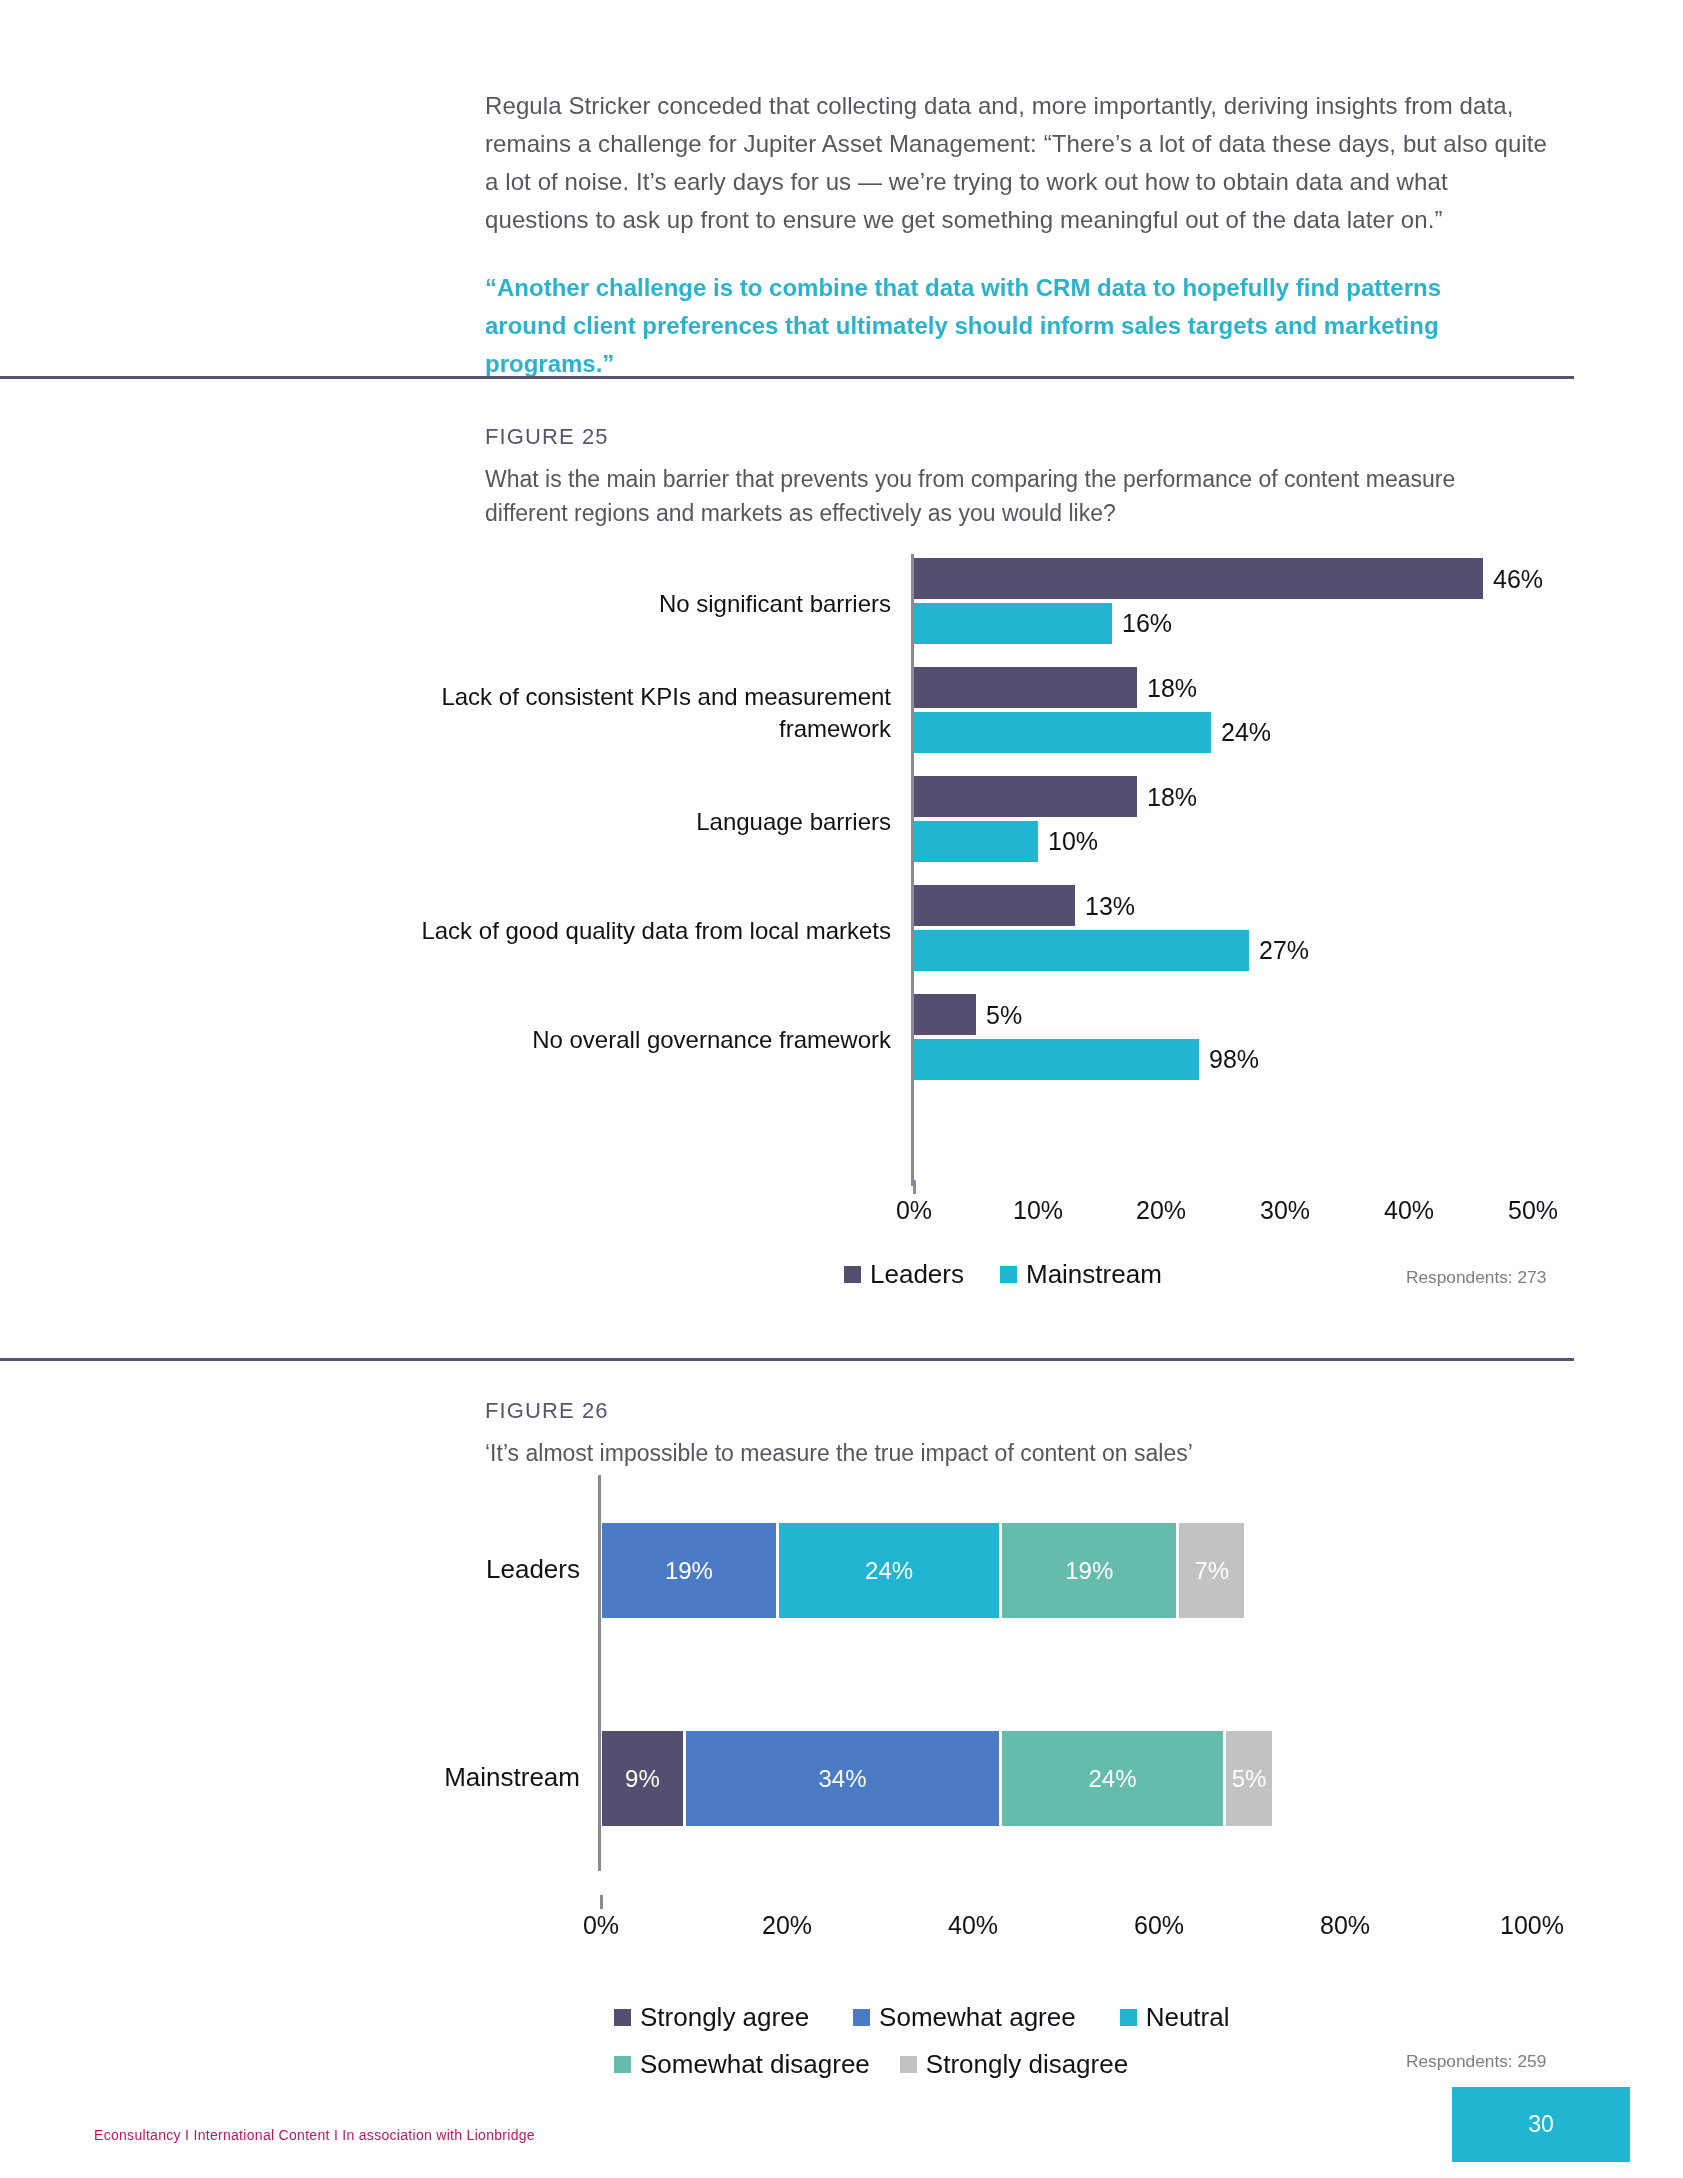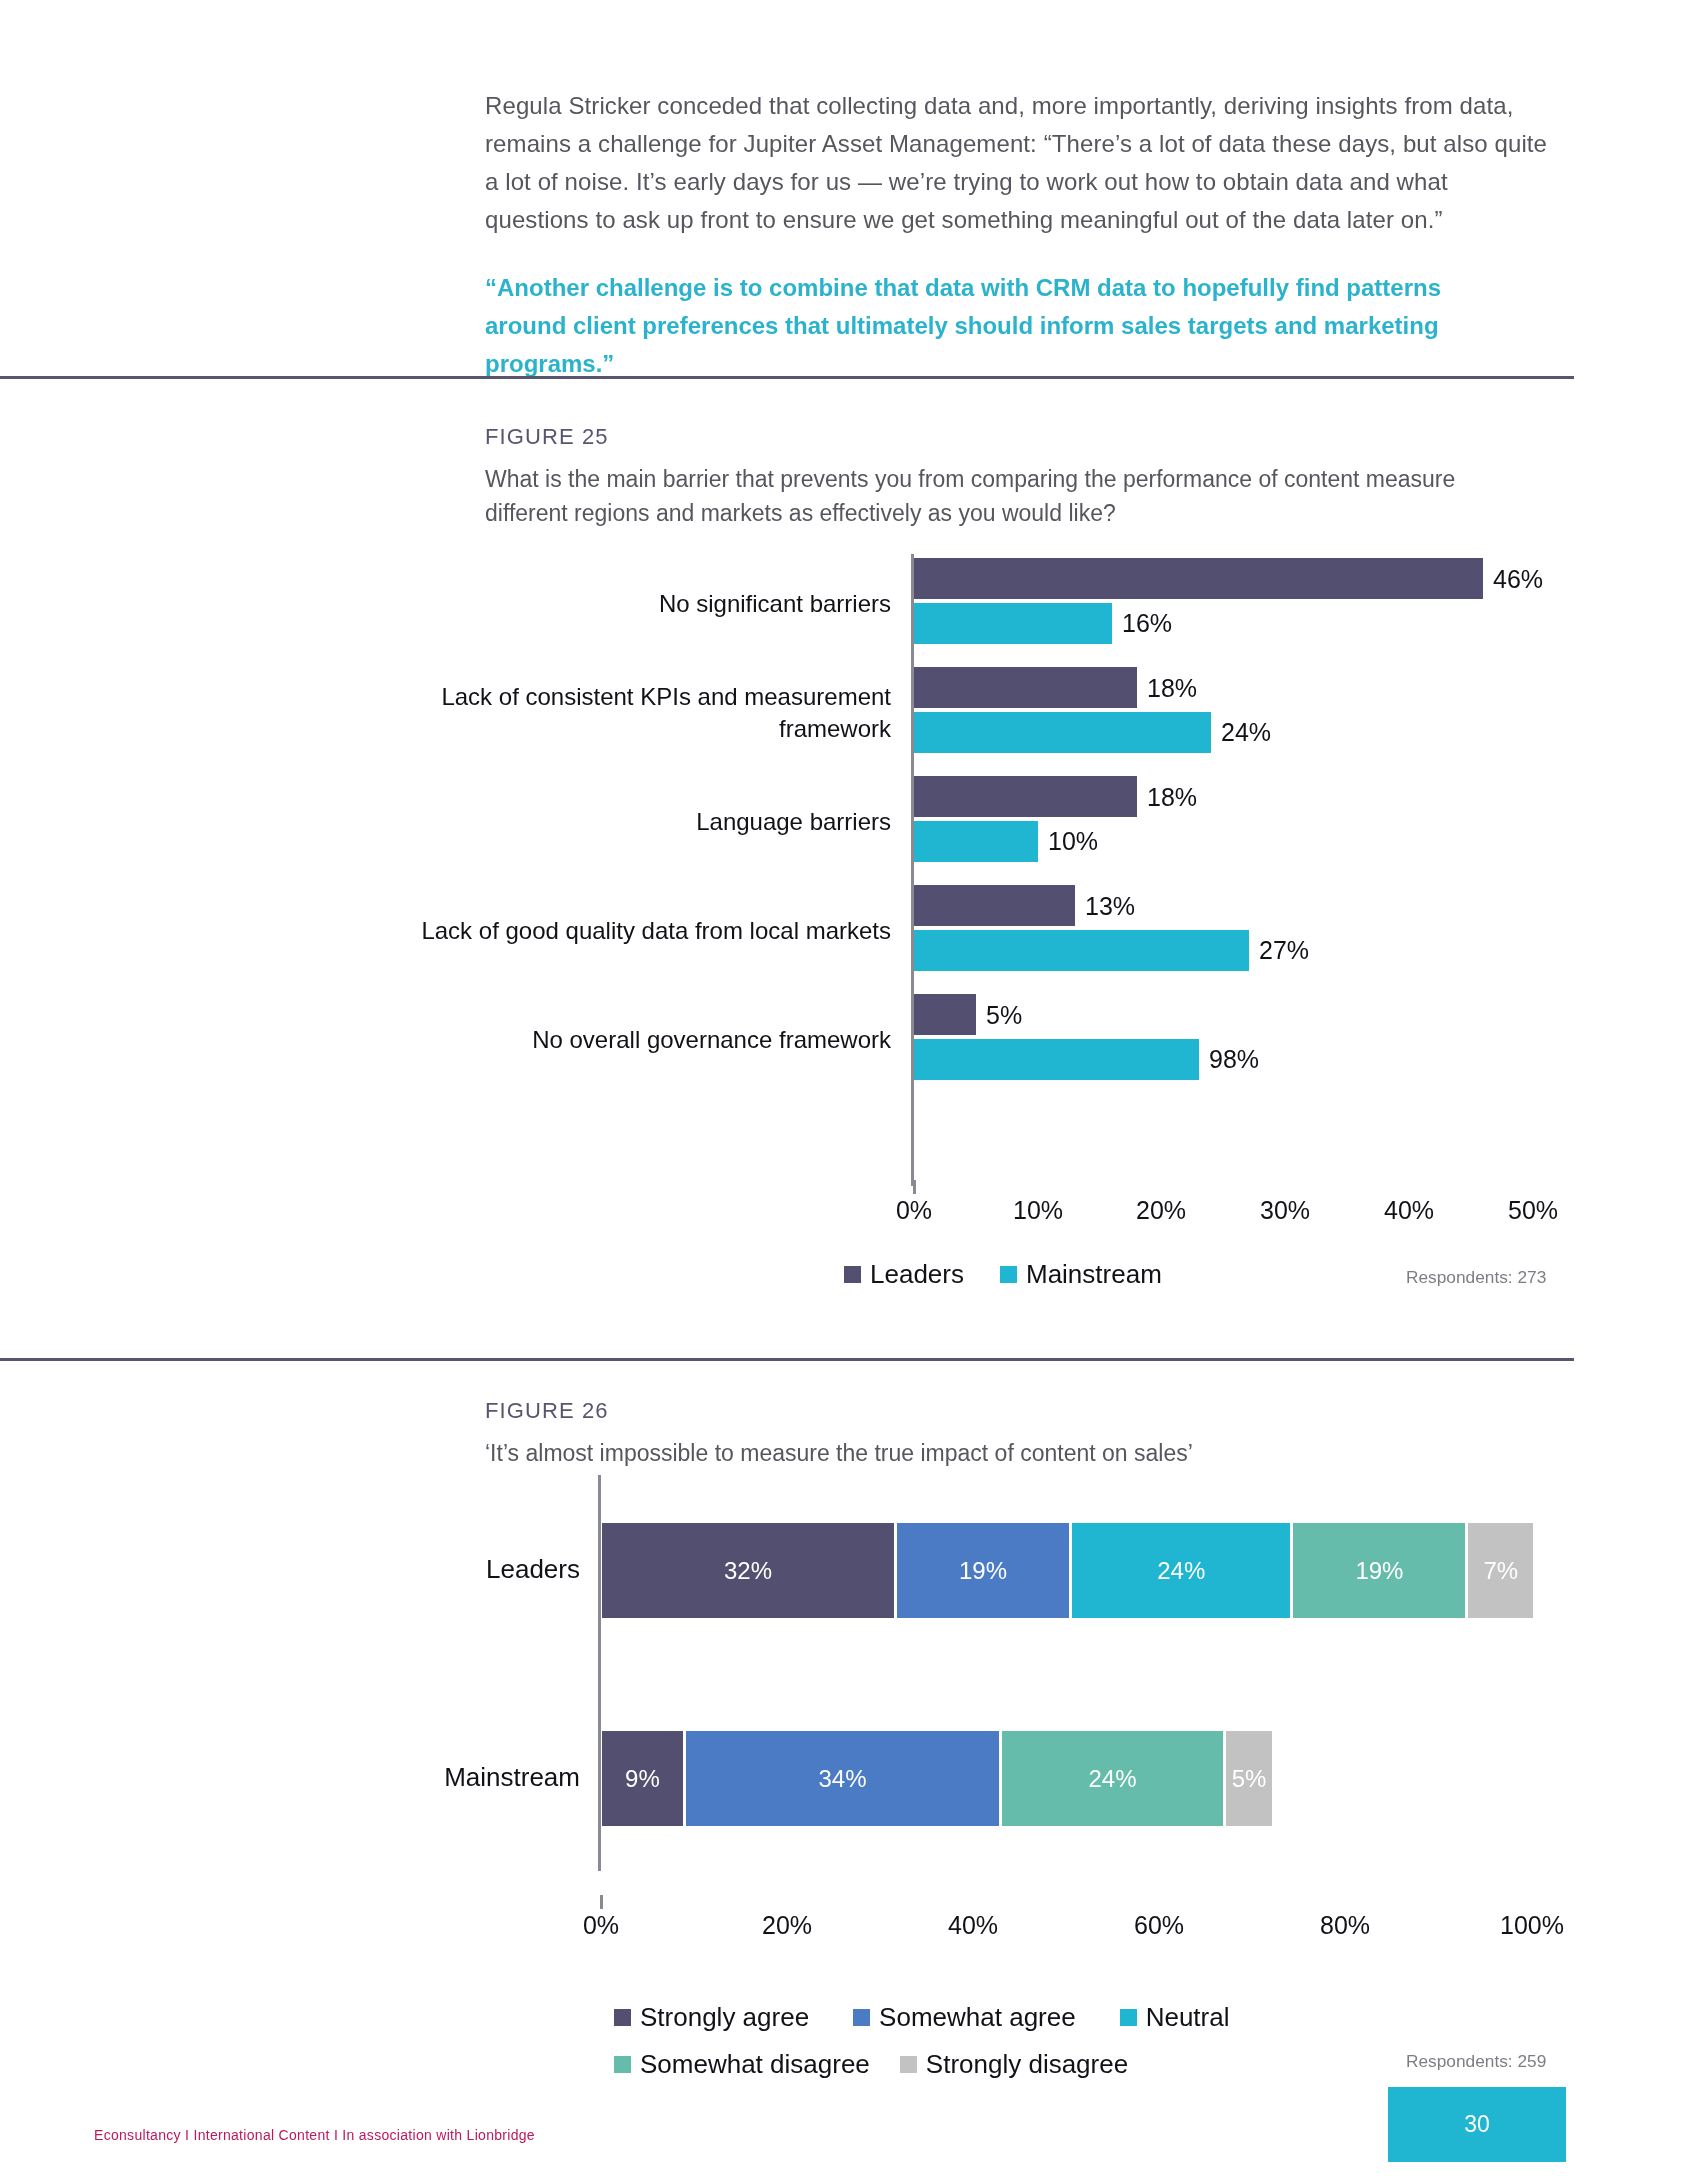--- a/index.html
+++ b/index.html
@@ -235,21 +235,21 @@
     position: absolute;
     left: 94px;
     top: 2127px;
     font-size: 14px;
     color: #be185d;
     letter-spacing: 0.3px;
     text-align: center;
   }
   #page-badge {
     position: absolute;
-    left: 1388px;
+    left: 1452px;
     top: 2087px;
     width: 178px;
     height: 75px;
     background: #20b5d1;
     color: #ffffff;
     font-size: 23px;
     display: flex;
     align-items: center;
     justify-content: center;
   }
@@ -352,21 +352,20 @@
   <div class="fig-label">FIGURE 26</div>
   <div class="fig-question">‘It’s almost impossible to measure the true impact of content on sales’</div>
 </div>
 
 <div id="fig26-plot">
   <div id="fig26-axis-line"></div>
 
   <div class="srow" style="top:0px;">
     <div class="srow-label">Leaders</div>
     <div class="stack">
-      <div class="seg" style="width:32%; background:#524f70;">32%</div>
       <div class="seg" style="width:19%; background:#4a7bc4;">19%</div>
       <div class="seg" style="width:24%; background:#20b5d1;">24%</div>
       <div class="seg" style="width:19%; background:#66bcaa;">19%</div>
       <div class="seg" style="width:7%;  background:#c2c2c2;">7%</div>
     </div>
   </div>
 
   <div class="srow" style="top:208px;">
     <div class="srow-label">Mainstream</div>
     <div class="stack">

